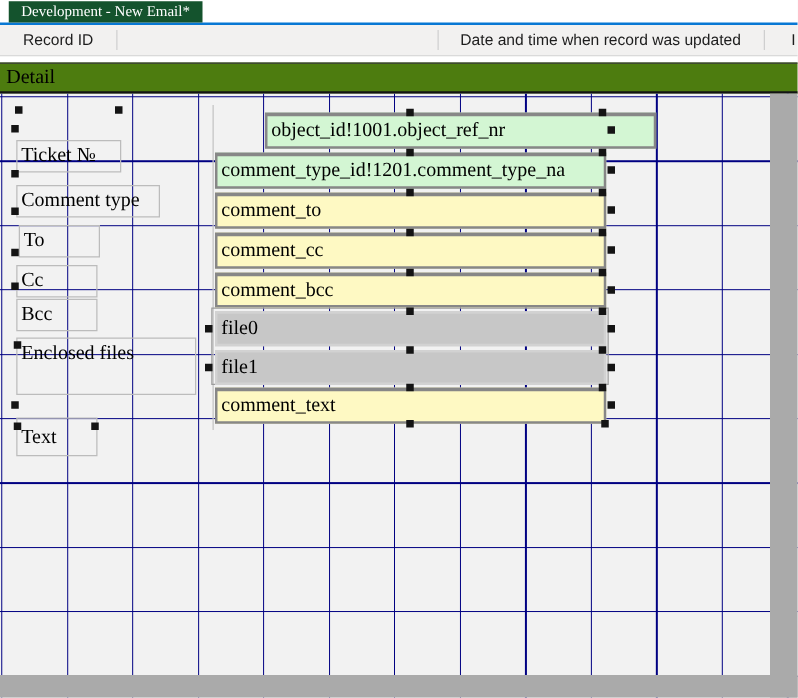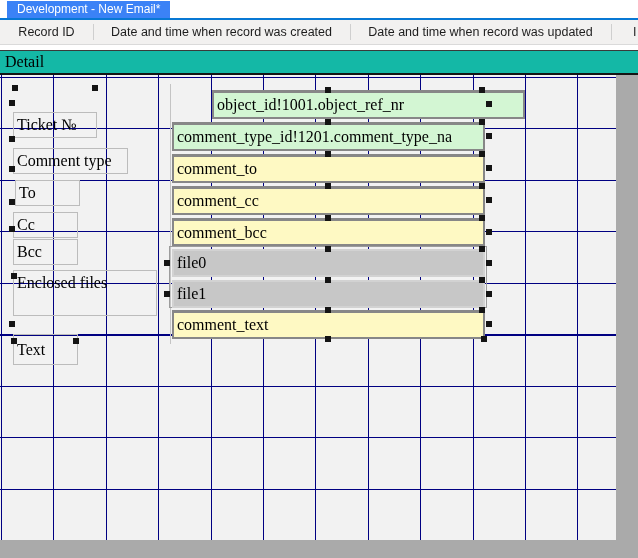--- a/index.html
+++ b/index.html
@@ -4,33 +4,33 @@
 <style>
   html,body{margin:0;padding:0;}
   body{
     width:638px;height:558px;position:relative;overflow:hidden;
     background:#ffffff;font-family:"Liberation Sans",sans-serif;
   }
   
   .tabbar{position:absolute;left:0;top:0;width:638px;height:20px;background:#ffffff;}
   .tabbar .underline{position:absolute;left:0;top:18px;width:638px;height:2px;background:#0878d4;}
   .tab{
-    position:absolute;left:7px;top:1px;height:17px;background:#3b82f6;color:#ffffff;
-    font-size:12px;line-height:17px;padding:0 10px;white-space:nowrap;
+    position:absolute;left:7px;top:1px;height:17px;background:#14532d;color:#ffffff;
+    font-size:12px;line-height:17px;padding:0 10px;white-space:nowrap;font-family:Liberation Serif, serif;
   }
   
   .colhead{
     position:absolute;left:0;top:20px;width:638px;height:24px;background:#f2f1f0;
     border-bottom:1px solid #dadada;font-size:12.5px;color:#1d1d1d;
   }
   .colhead .col{position:absolute;top:0;height:24px;line-height:24px;text-align:center;overflow:hidden;white-space:nowrap;}
   .colhead .sep{position:absolute;top:4px;width:1px;height:16px;background:#cfcfcf;}
   
   .band{
-    position:absolute;left:0;top:50px;width:638px;height:25px;background:#14b8a6;
+    position:absolute;left:0;top:50px;width:638px;height:25px;background:#4d7c0f;
     border-top:1px solid #3a3a3a;border-bottom:2px solid #141414;box-sizing:border-box;
     font-family:"Liberation Serif",serif;font-size:16px;color:#000;line-height:21px;padding-left:5px;
   }
   
   .canvas{
     position:absolute;left:0;top:75px;width:638px;height:483px;background-color:#f2f2f2;
     background-image:
       repeating-linear-gradient(90deg,#000082 0px,#000082 1px,transparent 1px,transparent 52.4px),
       repeating-linear-gradient(180deg,#000082 0px,#000082 1px,transparent 1px,transparent 51.5px);
     background-position:1px 0px,0px 2px;
@@ -61,21 +61,20 @@
 <body>
 
 <div class="tabbar">
   <div class="underline"></div>
   <div class="tab">Development - New Email*</div>
 </div>
 
 <div class="colhead">
   <div class="col" style="left:0;width:93px;">Record ID</div>
   <div class="sep" style="left:93px;"></div>
-  <div class="col" style="left:93px;width:257px;">Date and time when record was created</div>
   <div class="sep" style="left:350px;"></div>
   <div class="col" style="left:350px;width:261px;">Date and time when record was updated</div>
   <div class="sep" style="left:611px;"></div>
   <div class="col" style="left:611px;width:27px;text-align:left;padding-left:22px;box-sizing:border-box;">I</div>
 </div>
 
 <div class="band">Detail</div>
 
 <div class="canvas"></div>
 <div class="selline"></div>

